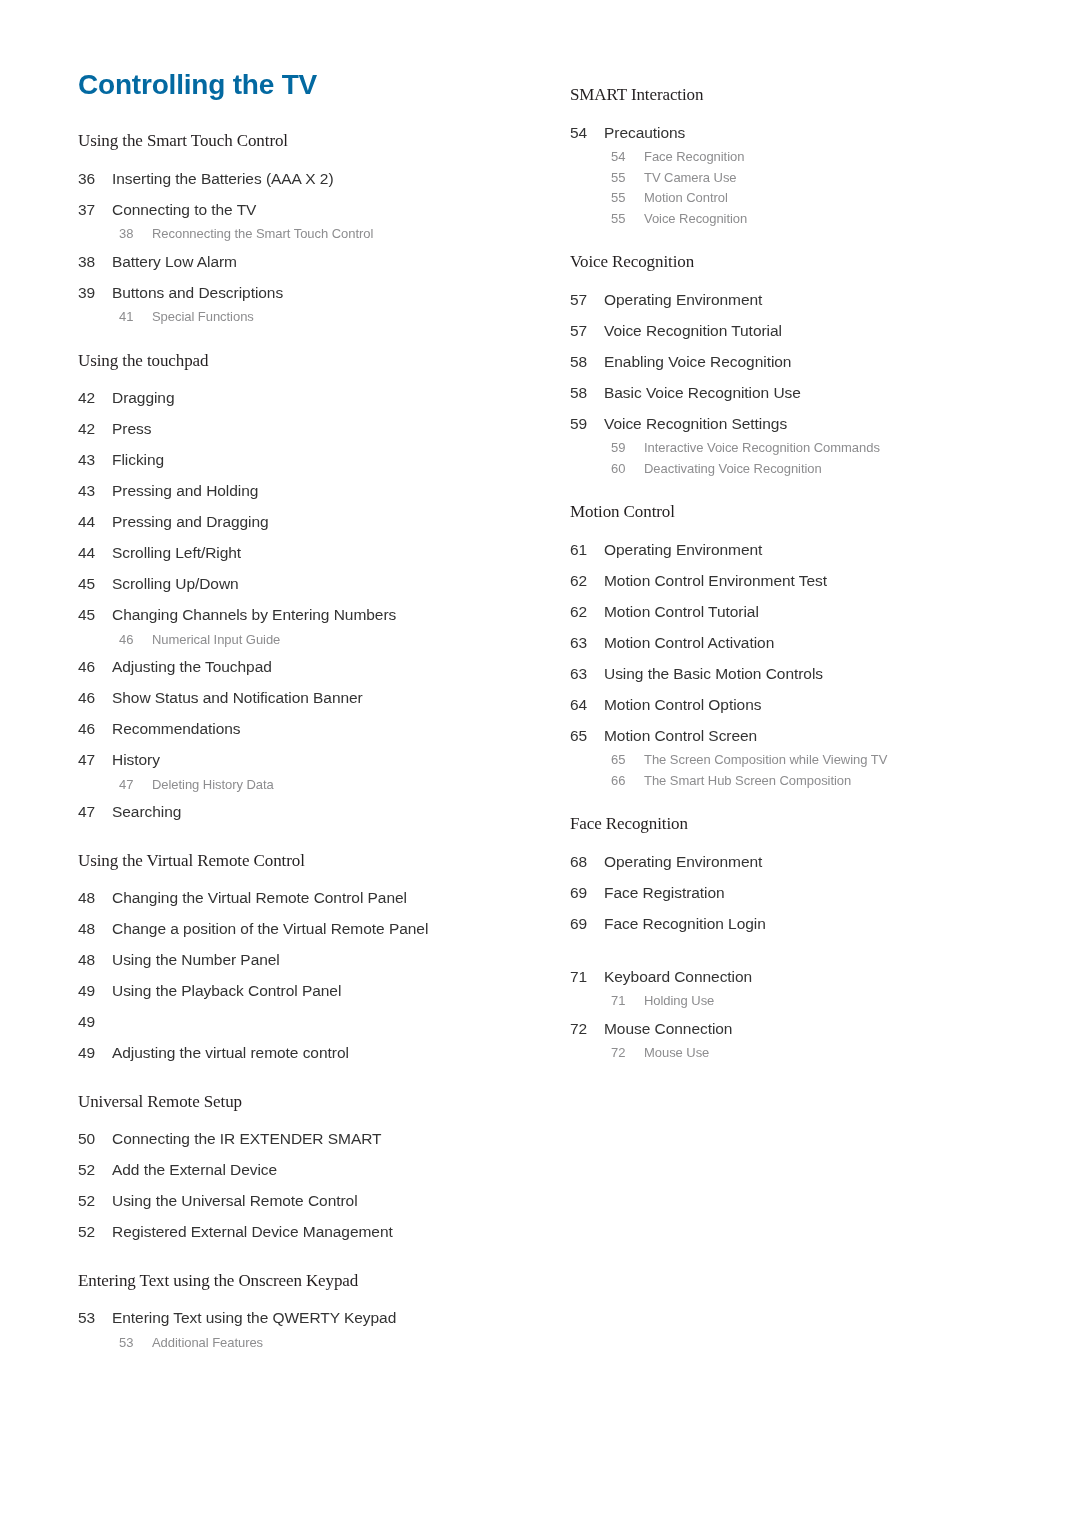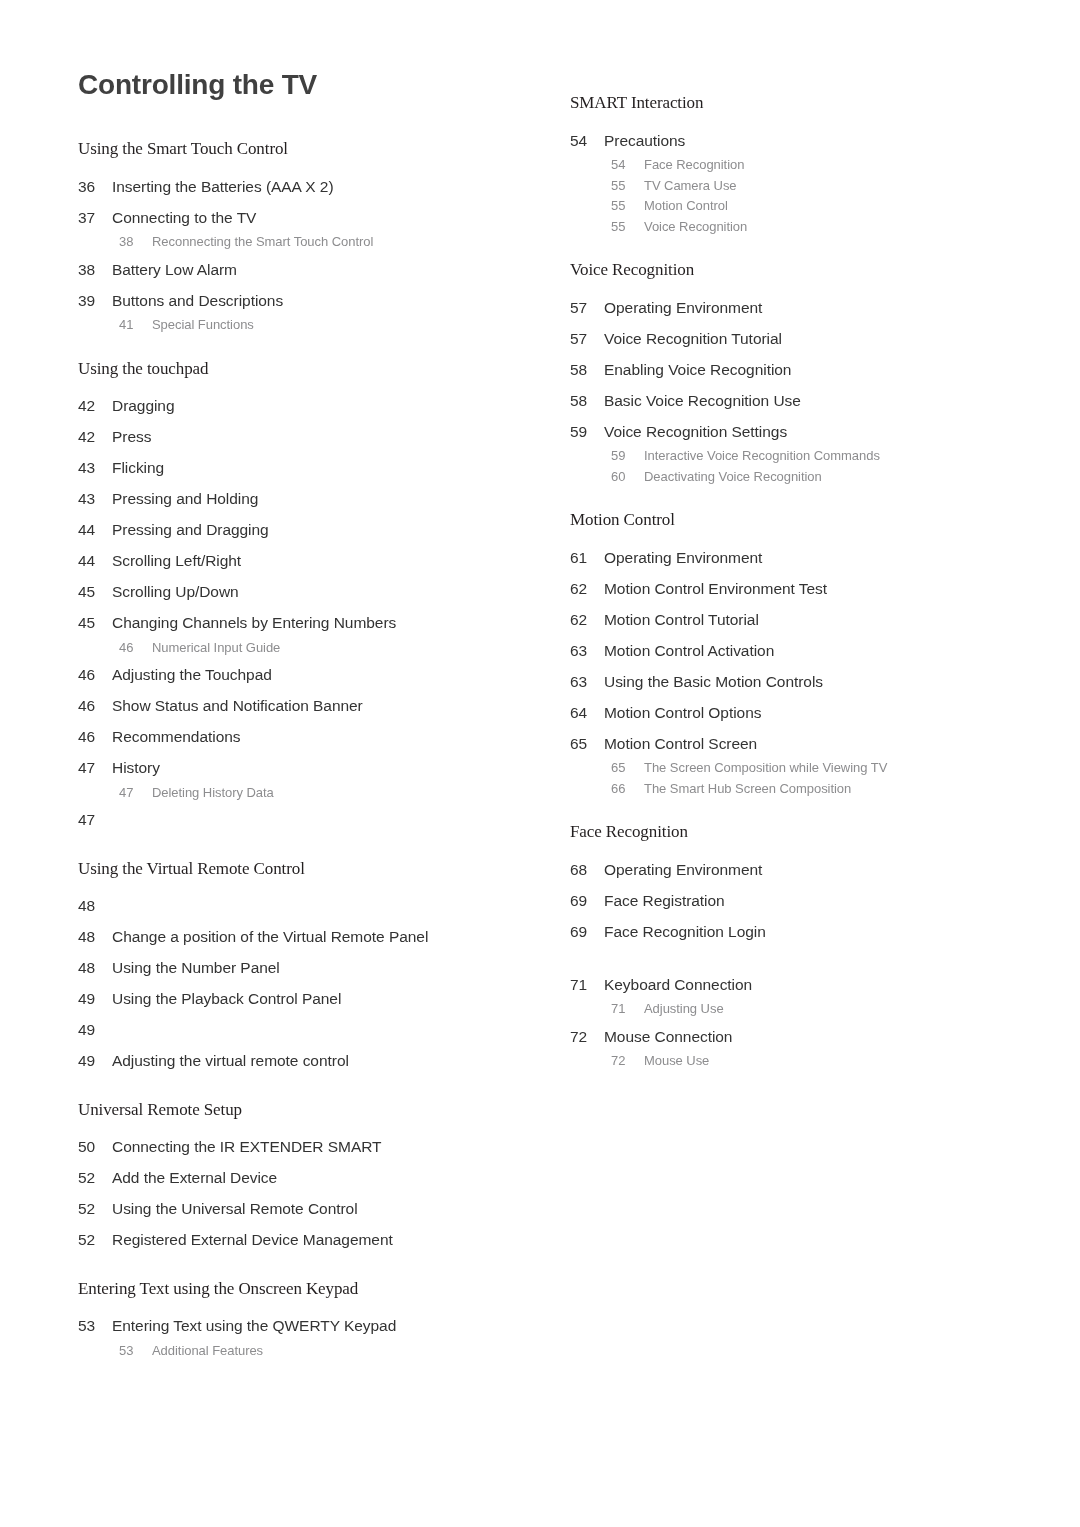--- a/index.html
+++ b/index.html
@@ -18,24 +18,24 @@
     position: relative;
     width: 1080px;
     height: 1527px;
     box-sizing: border-box;
     padding: 68px 72px 0 78px;
   }
 
   .page-title {
     font-size: 28px;
     font-weight: bold;
-    color: #404040;
+    color: #0369a1;
     letter-spacing: -0.2px;
     line-height: 34px;
-    margin: 0 0 36px 0;
+    margin: 0 0 28px 0;
   }
 
   .columns {
     display: flex;
     align-items: flex-start;
     gap: 37px;
   }
 
   .column {
     width: 455px;
@@ -195,26 +195,28 @@
           <div class="entry">
             <span class="num">47</span>
             <span class="label">History</span>
           </div>
           <div class="subentry">
             <span class="num">47</span>
             <span class="label">Deleting History Data</span>
           </div>
           <div class="entry">
             <span class="num">47</span>
+            <span class="label">Searching</span>
           </div>
         </div>
         <div class="section">
           <div class="section-heading">Using the Virtual Remote Control</div>
           <div class="entry">
             <span class="num">48</span>
+            <span class="label">Changing the Virtual Remote Control Panel</span>
           </div>
           <div class="entry">
             <span class="num">48</span>
             <span class="label">Change a position of the Virtual Remote Panel</span>
           </div>
           <div class="entry">
             <span class="num">48</span>
             <span class="label">Using the Number Panel</span>
           </div>
           <div class="entry">
@@ -369,21 +371,21 @@
             <span class="label">Face Recognition Login</span>
           </div>
         </div>
         <div class="section">
           <div class="entry">
             <span class="num">71</span>
             <span class="label">Keyboard Connection</span>
           </div>
           <div class="subentry">
             <span class="num">71</span>
-            <span class="label">Adjusting Use</span>
+            <span class="label">Holding Use</span>
           </div>
           <div class="entry">
             <span class="num">72</span>
             <span class="label">Mouse Connection</span>
           </div>
           <div class="subentry">
             <span class="num">72</span>
             <span class="label">Mouse Use</span>
           </div>
         </div>

